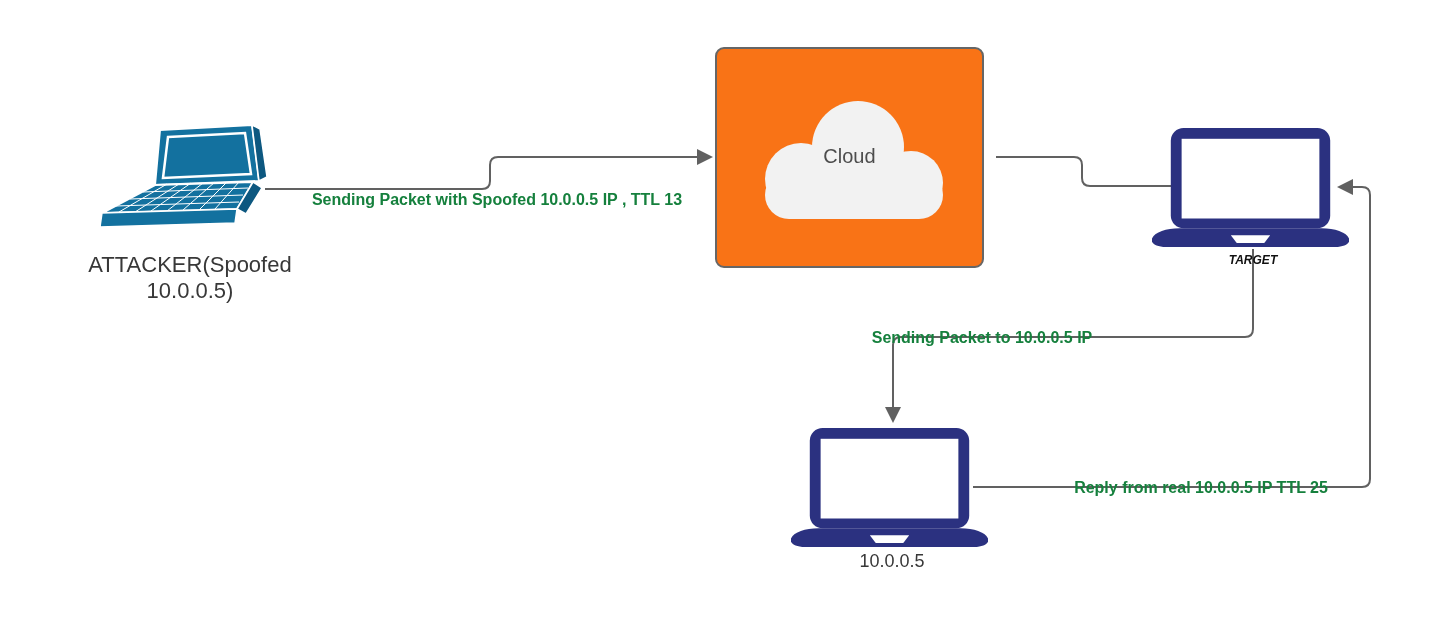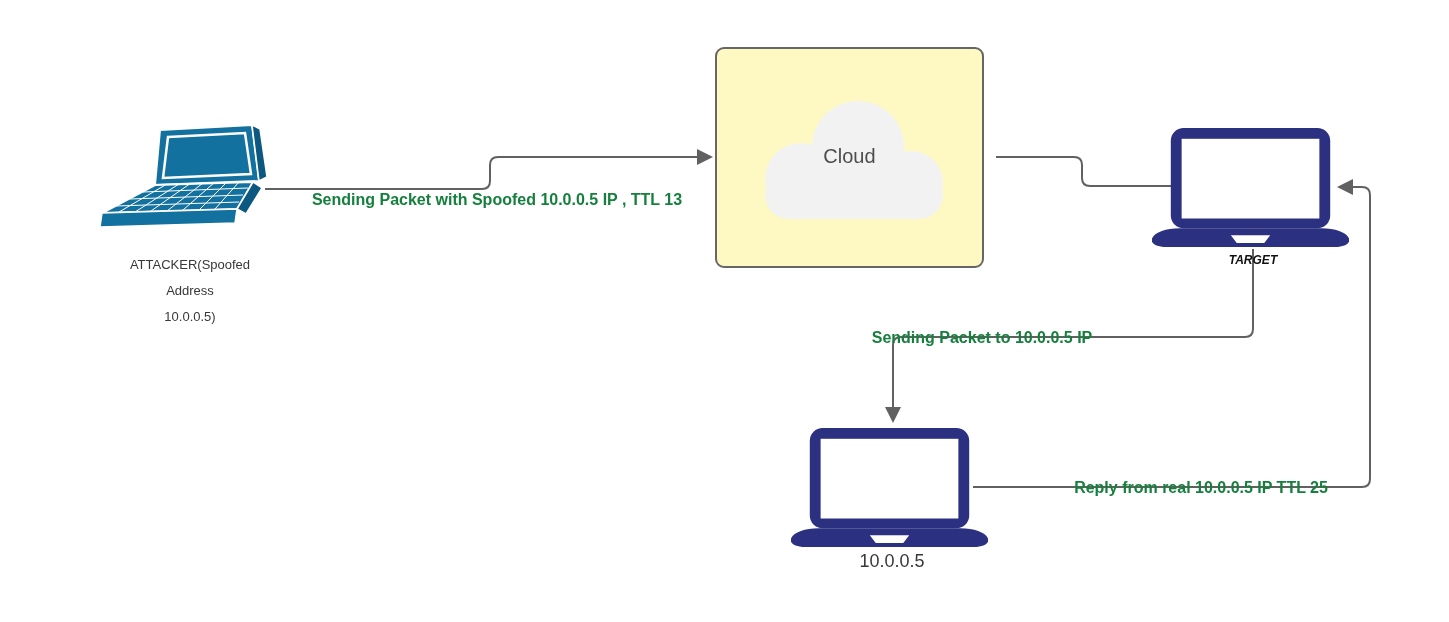--- a/index.html
+++ b/index.html
@@ -31,35 +31,35 @@
     white-space:nowrap;
   }
   
   .node-label{
     position:absolute;
     color:#383838;
     text-align:center;
   }
   #attacker-label{
     left:75px;top:252px;width:230px;
-    font-size:13px;line-height:26px;
+    font-size:22px;line-height:26px;
   }
   #target-label{
     left:1178px;top:253px;width:150px;
     font-size:12px;font-weight:bold;font-style:italic;color:#111111;
   }
   #host-label{
     left:817px;top:551px;width:150px;
     font-size:18px;
   }
   
   #cloud-box{
     position:absolute;
     left:715px;top:47px;width:269px;height:221px;
-    background:#fef9c3;
+    background:#f97316;
     border:2px solid #666666;
     border-radius:9px;
     box-sizing:border-box;
   }
   #cloud-label{
     position:absolute;
     left:0;right:0;top:96px;
     text-align:center;
     font-size:20px;
     color:#4d4d4d;
@@ -101,21 +101,20 @@
              M71,63 L23,91 M83,63 L39,91 M95,62 L55,90 M107,62 L71,90
              M119,61 L87,89 M131,61 L103,89 M143,61 L119,88" stroke="#ffffff" stroke-width="1" fill="none"></path>
 
     <polygon points="6,92 141,88 139,102 4,106" stroke="#ffffff" stroke-width="1.5" fill="#13719f"></polygon>
 
     <polygon points="157,61 166,67 150,93 141,88" stroke="#ffffff" stroke-width="1.5" fill="#0d5880"></polygon>
   </svg>
 
   <div class="node-label" id="attacker-label">
     <div>ATTACKER(Spoofed</div>
-    <div>Address</div>
     <div>10.0.0.5)</div>
   </div>
 
   <div id="cloud-box">
     <svg class="abs" style="left:36px;top:50px;" width="202" height="122" viewBox="0 0 202 122">
       <g fill="#f2f2f2">
         <circle cx="105" cy="48" r="46"></circle>
         <circle cx="48" cy="80" r="36"></circle>
         <circle cx="158" cy="84" r="32"></circle>
         <rect x="12" y="72" width="178" height="48" rx="24"></rect>

